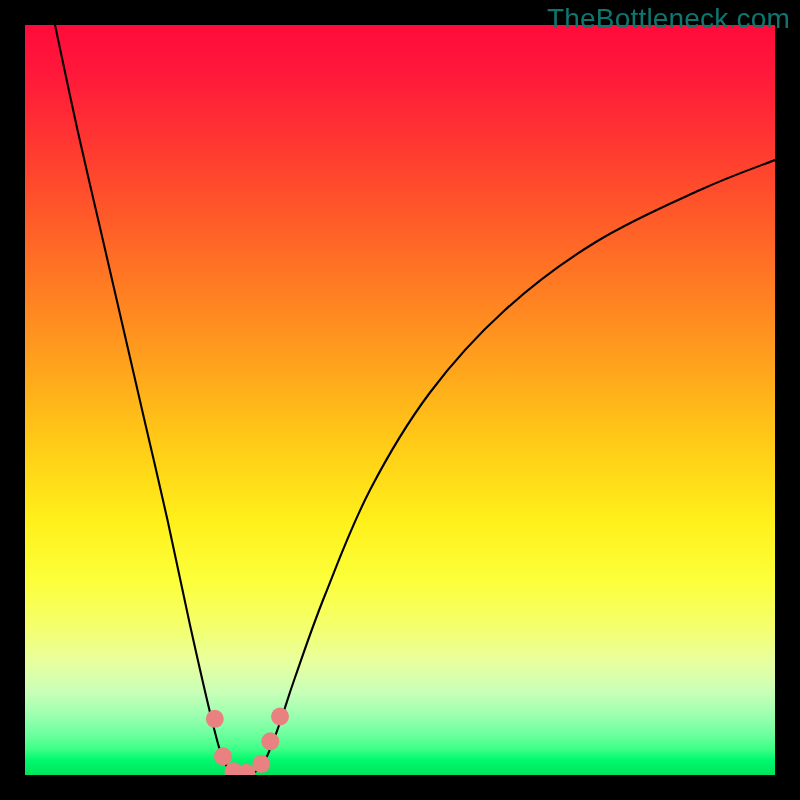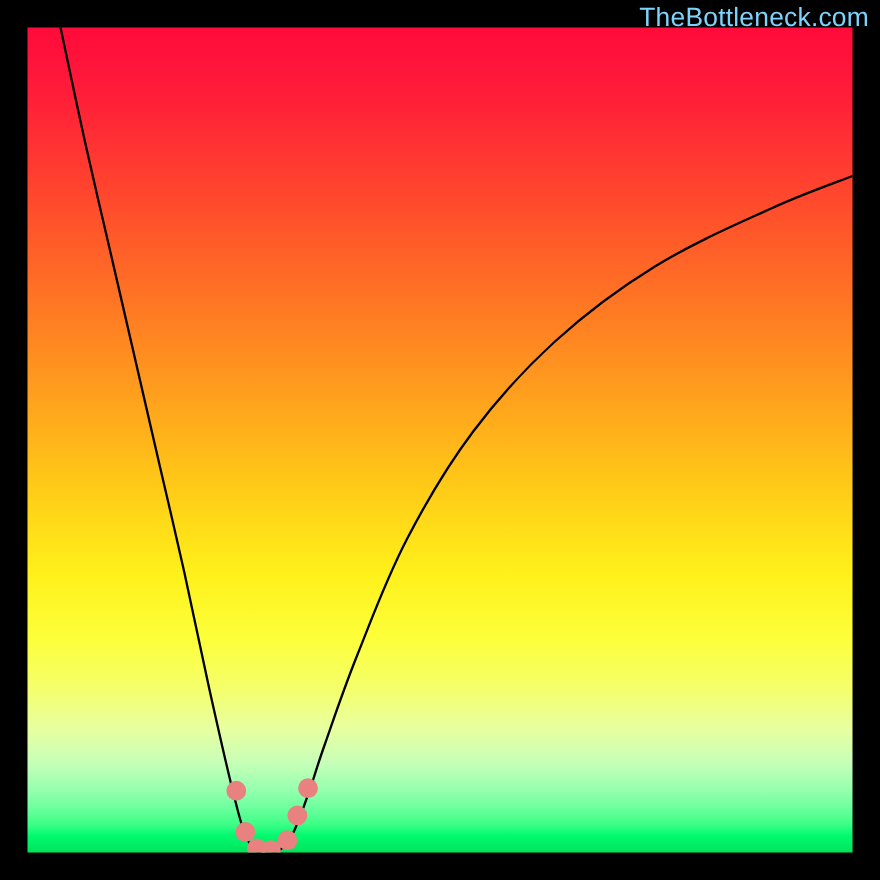--- a/index.html
+++ b/index.html
@@ -32,22 +32,22 @@
       #9cffb0 92%,
       #6fff9f 94.5%,
       #3fff87 96.5%,
       #00f96f 98%,
       #00e45a 100%);
   }
   .attribution {
     position: absolute;
     top: 3px;
     right: 10px;
-    color: #7dd3fc;
-    font-size: 24px;
+    color: #0f766e;
+    font-size: 28px;
     font-weight: 500;
     letter-spacing: 0.2px;
   }
   svg.curves {
     position: absolute;
     left: 0;
     top: 0;
   }
 </style>
 </head>

